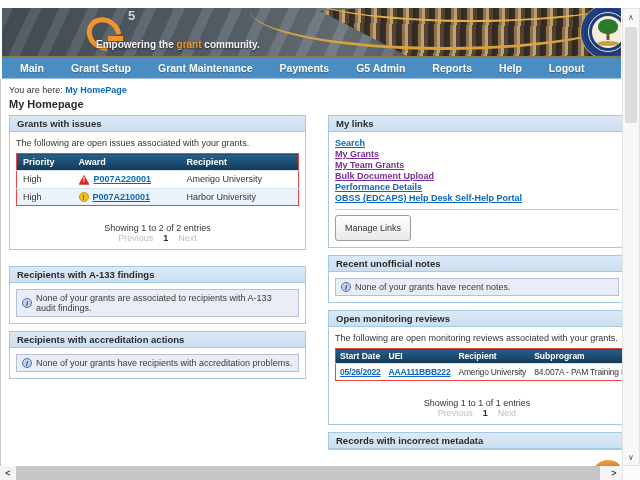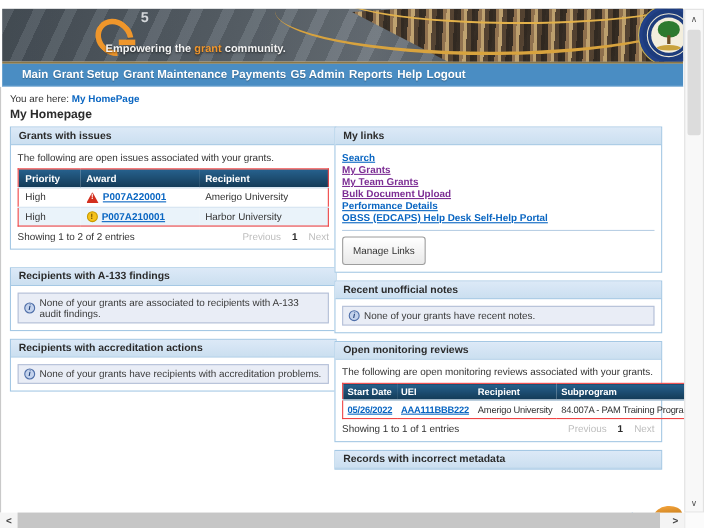--- a/index.html
+++ b/index.html
@@ -36,33 +36,33 @@
   .seal-ring { position:absolute; inset:7px; border:1.5px solid #e8e4d2; border-radius:50%; }
   .seal-core { position:absolute; inset:11px; border-radius:50%; background:#f3eedd; overflow:hidden; }
   .tree-crown { position:absolute; left:50%; top:3px; transform:translateX(-50%); width:20px; height:15px;
     border-radius:50% 50% 45% 45%; background:#2d7a2f; }
   .tree-trunk { position:absolute; left:50%; top:16px; transform:translateX(-50%); width:3px; height:8px; background:#6e4f26; }
   .seal-base { position:absolute; left:50%; bottom:2px; transform:translateX(-50%); width:22px; height:5px;
     border-radius:50%; background:#c9a23c; }
 
   
   .nav { position:absolute; top:58px; left:2px; width:619px; height:21px; background:#4a8dc3;
-    border-bottom:1px solid #9cc0de; display:flex; align-items:center; gap:4px; padding-left:18px; }
+    border-bottom:1px solid #9cc0de; display:flex; align-items:center; gap:27px; padding-left:18px; }
   .nav a { color:#fff; font-size:10.5px; font-weight:bold; text-decoration:none; white-space:nowrap;
     text-shadow:0 1px 1px rgba(0,0,0,.3); cursor:pointer; }
 
   
   .breadcrumb { position:absolute; top:85px; left:9px; font-size:9px; color:#333; }
   .breadcrumb a { color:#0a66c2; font-weight:bold; text-decoration:none; cursor:pointer; }
   .page-title { position:absolute; top:98px; left:9px; font-size:11px; font-weight:bold; color:#2b2b2b; }
 
   
   .col { position:absolute; top:115px; }
   .col-left  { left:9px;  width:297px; }
-  .col-right { left:304px; width:298px; }
+  .col-right { left:328px; width:298px; }
   .panel { background:#fff; border:1px solid #a5c8e4; margin-bottom:7px; }
   .panel.gap-lg { margin-bottom:16px; }
   .panel-hd { background:linear-gradient(#dce9f7,#cbdff0); border-bottom:1px solid #a5c8e4;
     padding:2px 7px; font-size:9.5px; font-weight:bold; color:#2b2b2b; height:16px; line-height:12px; }
   .panel-bd { padding:6px; }
   .desc { font-size:9px; color:#333; margin-bottom:5px; }
 
   .infobox { display:flex; align-items:center; gap:4px; background:#e9edf6; border:1px solid #b4bfd8;
     padding:3px 5px; font-size:9px; color:#3a3a3a; }
   .icon-info { flex:0 0 auto; width:10px; height:10px; border-radius:50%; background:#c3d2ec;
@@ -76,21 +76,21 @@
   .grid td { font-size:9px; color:#333; padding:3px 6px; border-top:1px solid #d7e5f1; }
   .grid tr.alt td { background:#eaf3fa; }
   .grid a { color:#0a66c2; font-weight:bold; text-decoration:underline; cursor:pointer; }
   .icon-alert { display:inline-flex; width:11px; height:10px; clip-path:polygon(50% 0,0 100%,100% 100%);
     background:#d32f1e; color:#fff; font-size:7px; font-weight:bold; align-items:flex-end; justify-content:center;
     vertical-align:middle; margin-right:4px; line-height:10px; }
   .icon-warning { display:inline-flex; width:10px; height:10px; border-radius:50%; background:#f6c21a;
     border:1px solid #c79a00; color:#6b4d00; font-size:7px; font-weight:bold; align-items:center;
     justify-content:center; vertical-align:middle; margin-right:4px; line-height:1; }
 
-  .tbl-footer { display:flex; justify-content:space-between; align-items:center; margin-top:4px; font-size:9px; }
+  .tbl-footer { display:flex; justify-content:space-between; align-items:center; margin-top:17px; font-size:9px;flex-direction:column; }
   .showing { color:#333; }
   .pager { display:flex; gap:10px; align-items:center; }
   .pg-dim { color:#bdbdbd; cursor:default; }
   .pg-cur { color:#2b2b2b; font-weight:bold; cursor:pointer; }
 
   .links-list { display:flex; flex-direction:column; }
   .links-list a { font-size:9px; font-weight:bold; line-height:11px; text-decoration:underline;
     color:#0a66c2; cursor:pointer; width:max-content; }
   .links-list a.visited { color:#7c2d94; }
   .links-divider { border-top:1px solid #b9cfe4; margin:5px 0 5px 0; }

